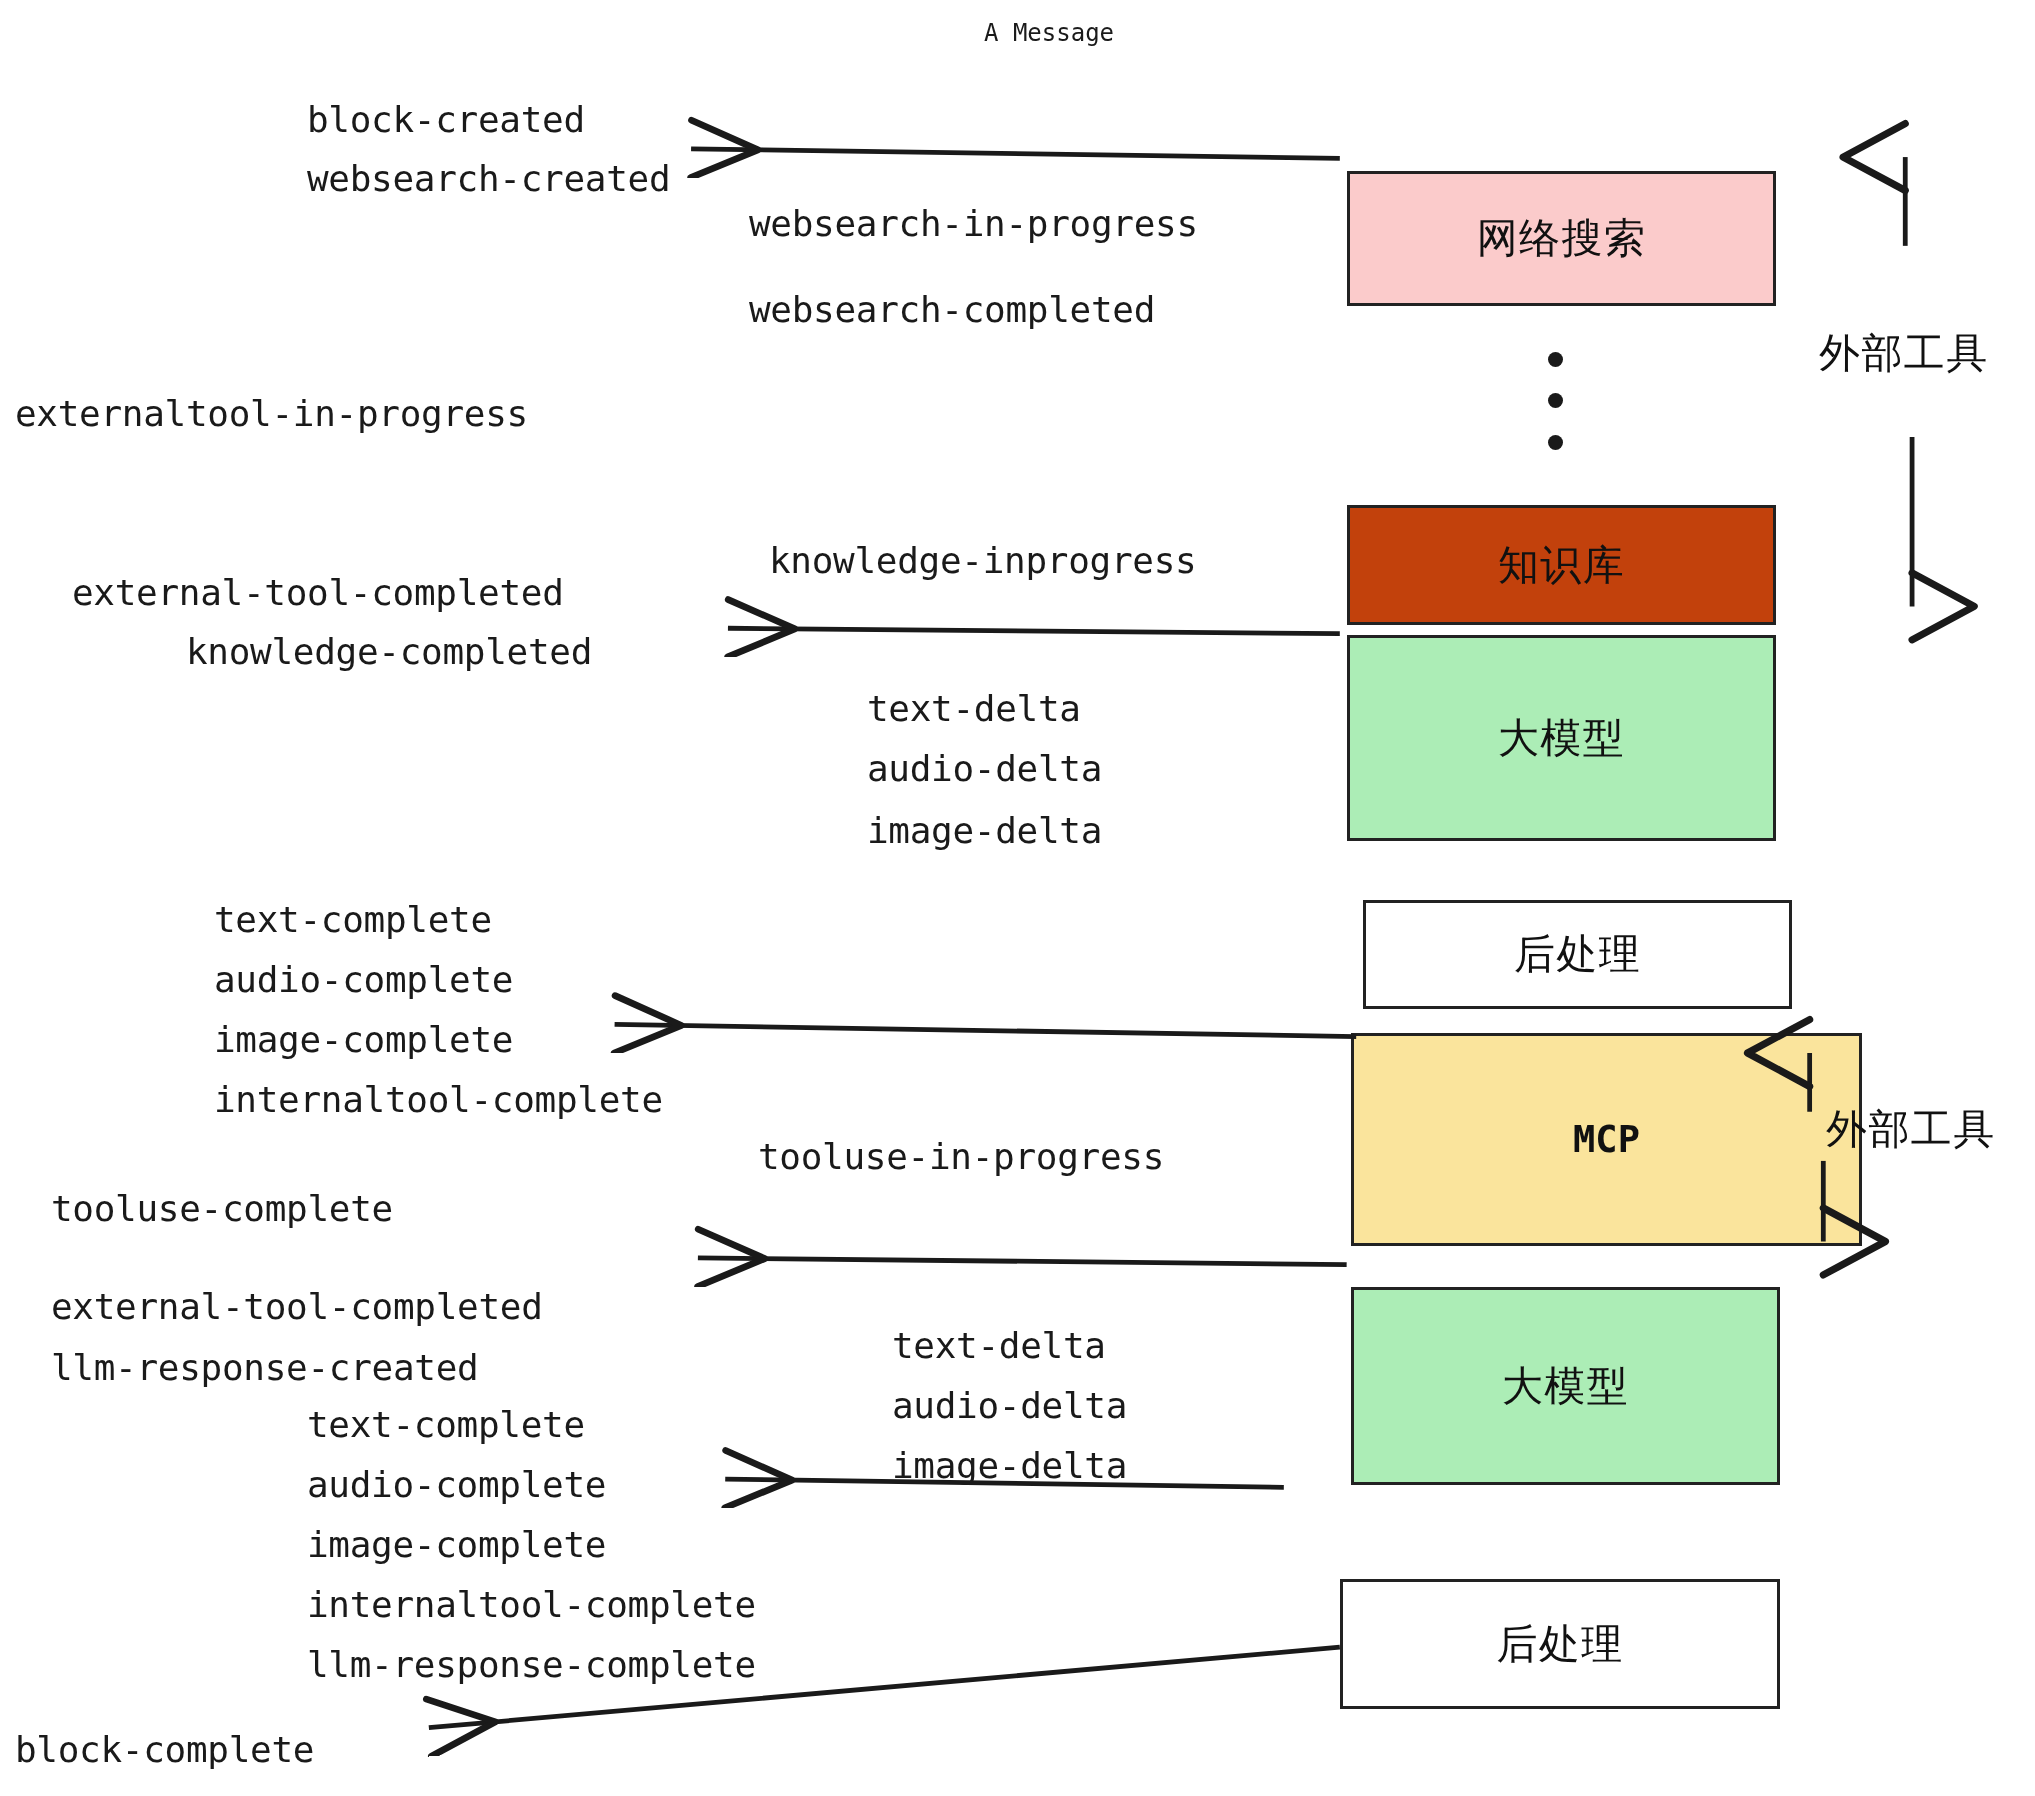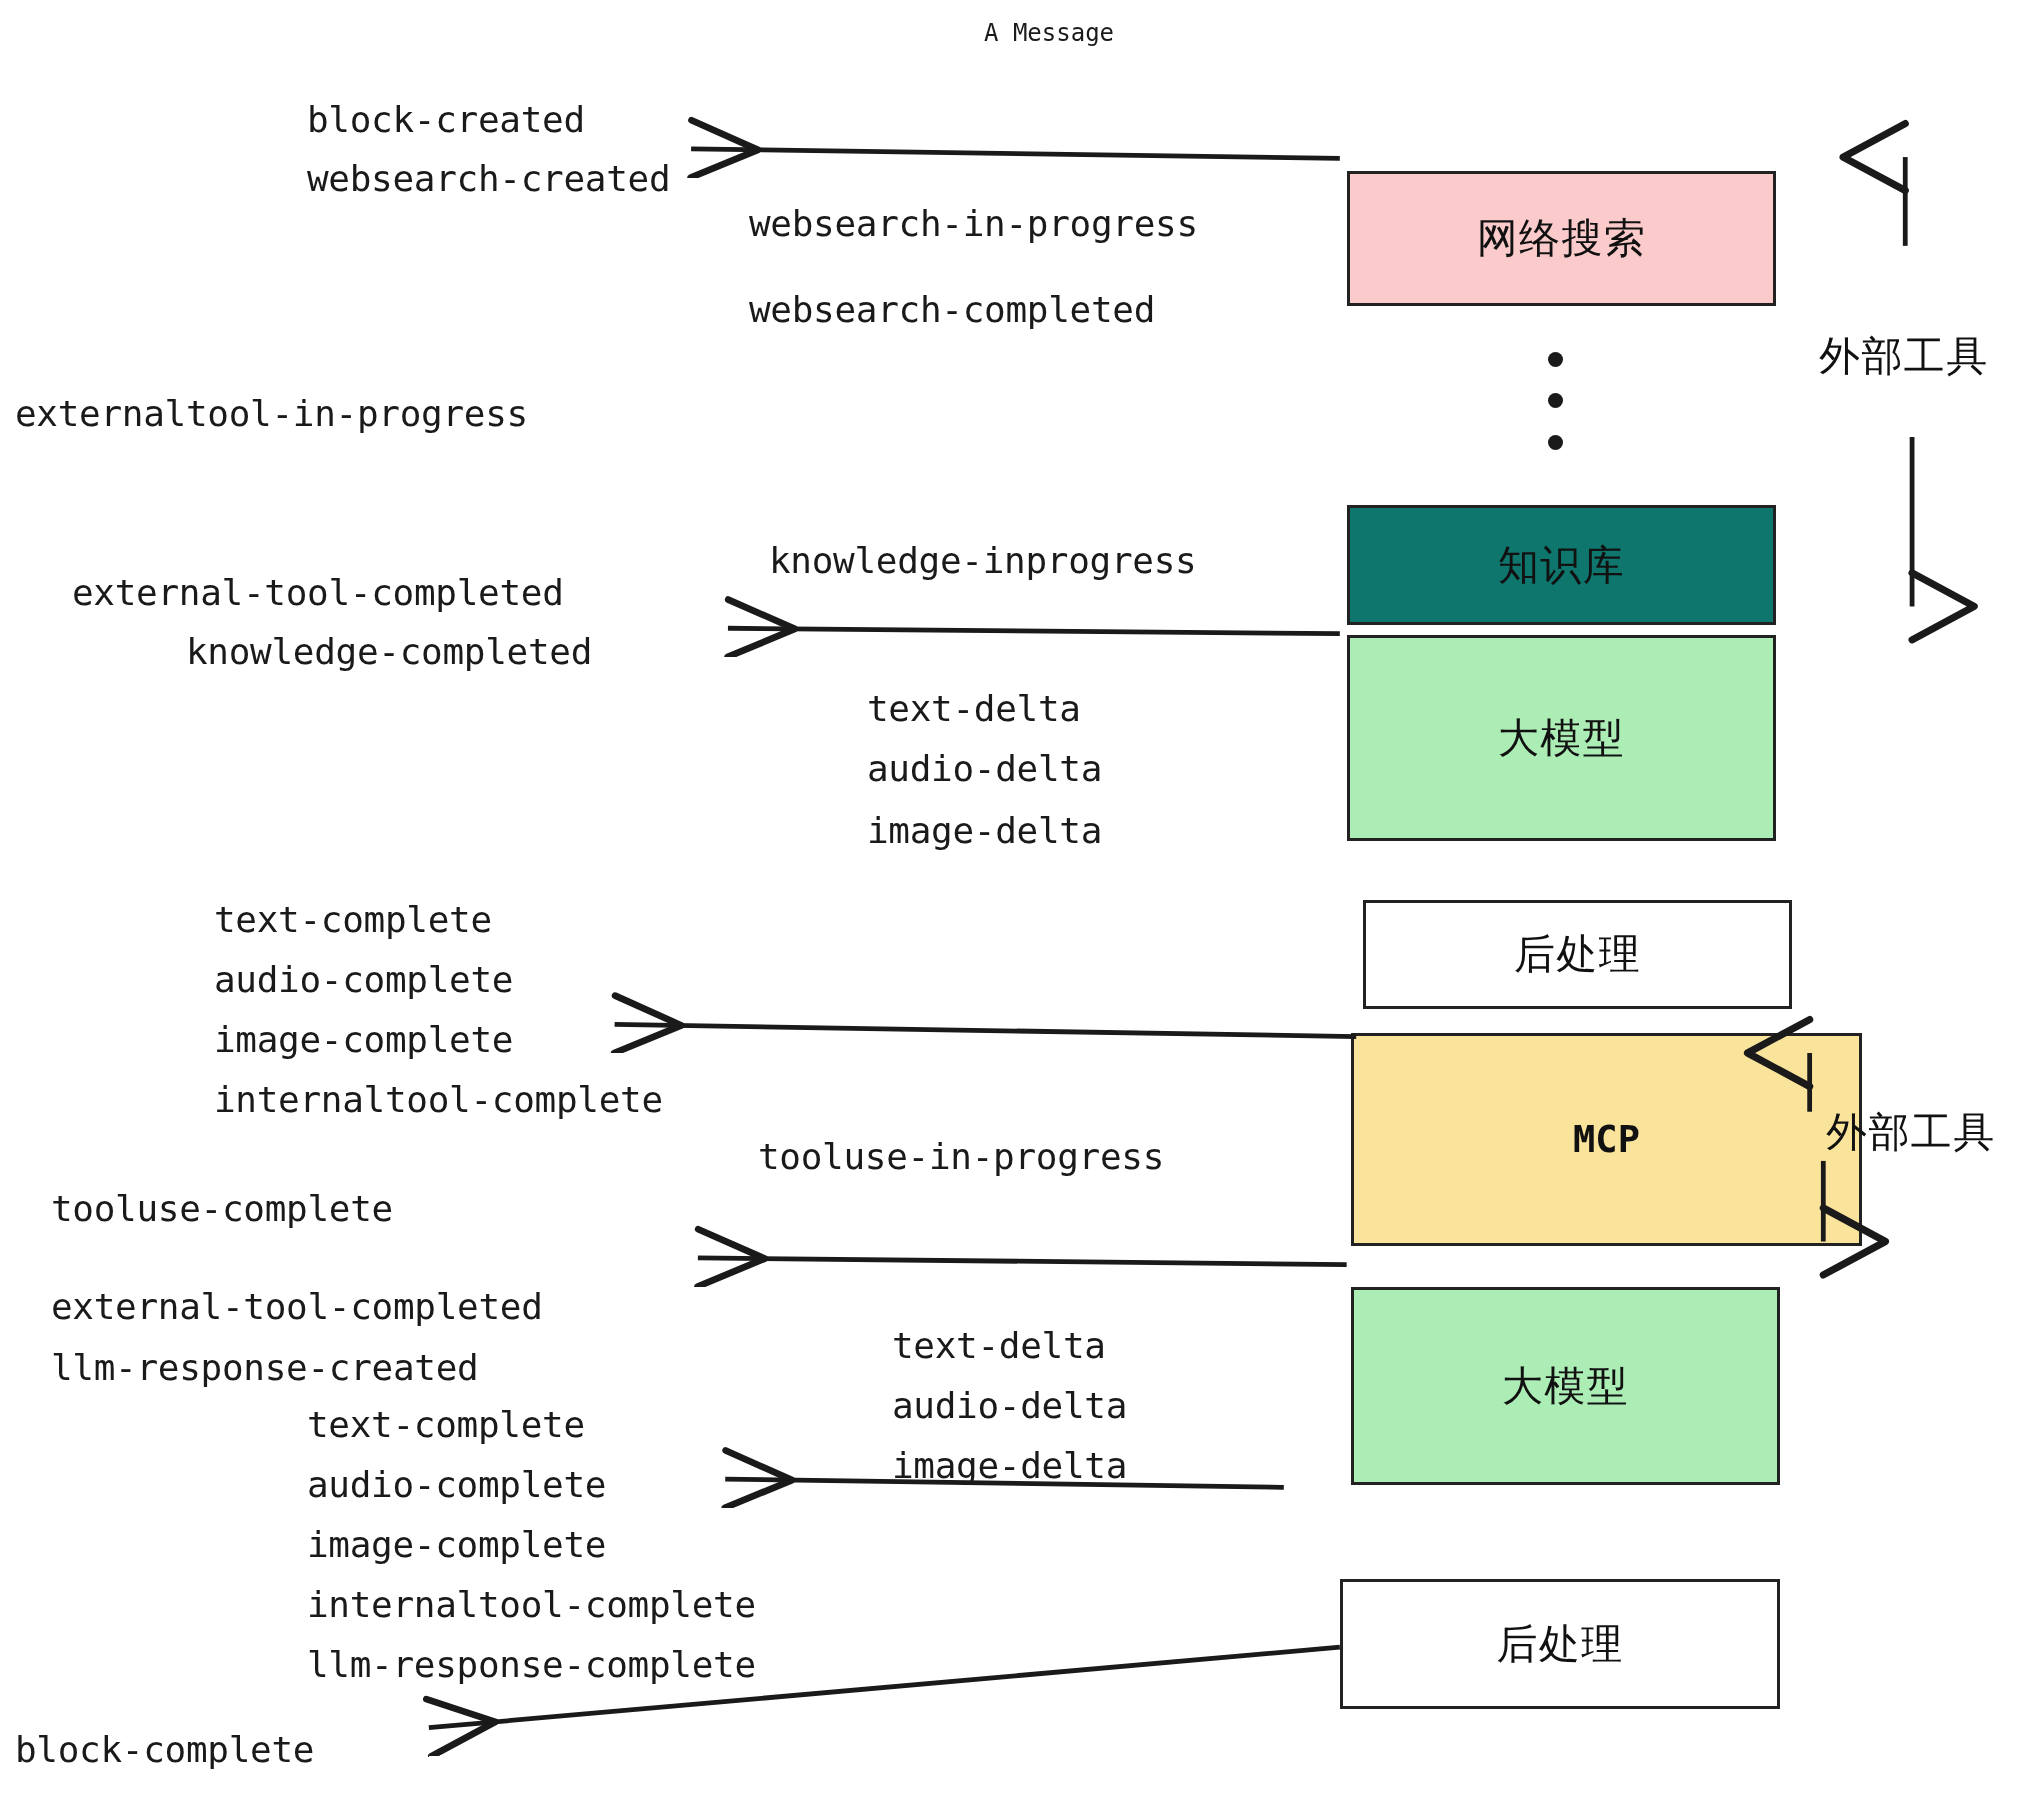--- a/index.html
+++ b/index.html
@@ -54,21 +54,21 @@
     position: absolute;
     width: 15px;
     height: 15px;
     border-radius: 50%;
     background: #1a1a1a;
   }
   .sidelabel {
     position: absolute;
     white-space: nowrap;
     color: #111111;
-    font-family: Liberation Sans, sans-serif;
+    font-family: Liberation Mono, monospace;
     font-size: 41px;
     letter-spacing: 1.4px;
     line-height: 1;
   }
   svg.arrows {
     position: absolute;
     left: 0;
     top: 0;
     width: 2035px;
     height: 1796px;
@@ -77,21 +77,21 @@
 </style>
 </head>
 <body>
 
 <div id="stage">
 
   <div class="title" style="left:984px; top:20.5px;">A Message</div>
 
   <div id="boxes-layer">
       <div class="box" style="left: 1347px; top: 171px; width: 429px; height: 135px; background: rgb(251, 203, 203);">网络搜索</div>
-      <div class="box" style="left: 1347px; top: 505px; width: 429px; height: 120px; background: #0f766e;">知识库</div>
+      <div class="box" style="left: 1347px; top: 505px; width: 429px; height: 120px; background: #c2410c;">知识库</div>
       <div class="box" style="left: 1347px; top: 635px; width: 429px; height: 206px; background: rgb(172, 237, 182);">大模型</div>
       <div class="box" style="left: 1363px; top: 900px; width: 429px; height: 109px; background: rgb(255, 255, 255);">后处理</div>
       <div class="box mcp" style="left: 1351px; top: 1033px; width: 511px; height: 213px; background: rgb(250, 228, 156);">MCP</div>
       <div class="box" style="left: 1351px; top: 1287px; width: 429px; height: 198px; background: rgb(172, 237, 182);">大模型</div>
       <div class="box" style="left: 1340px; top: 1579px; width: 440px; height: 130px; background: rgb(255, 255, 255);">后处理</div>
     </div>
 
   <div id="dots-layer">
       <div class="dots" style="left: 1548px; top: 352px;"></div>
       <div class="dots" style="left: 1548px; top: 393px;"></div>

